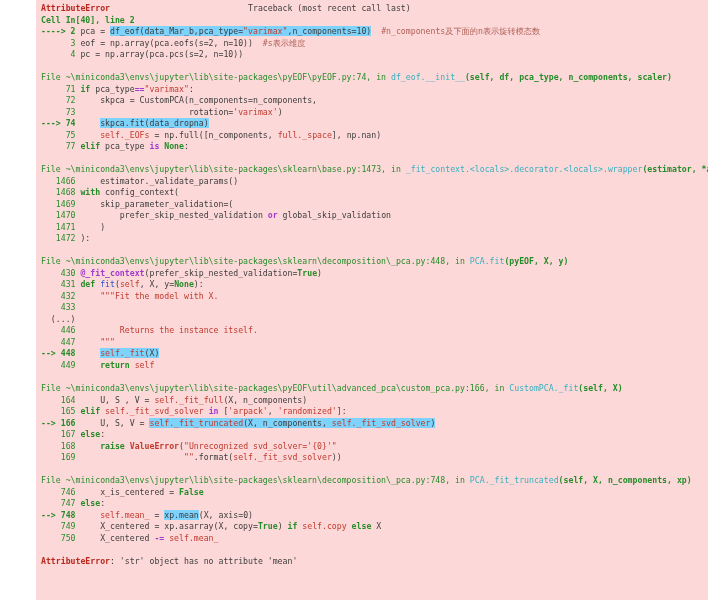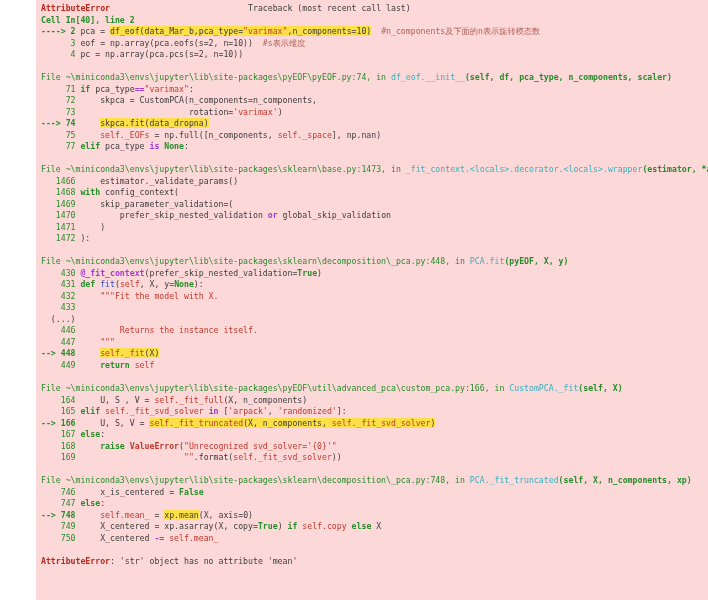--- a/index.html
+++ b/index.html
@@ -29,38 +29,38 @@
   .fg   { color: #3d3d3d; }
   .grn  { color: #268c2a; }
   .grnb { color: #268c2a; font-weight: bold; text-align: right; }
   .red  { color: #c13a2e; }
   .redb { color: #c13a2e; font-weight: bold; }
   .cmt  { color: #af6158; }
   .pur  { color: #a13bce; font-weight: bold; }
   .cyn  { color: #36b0bf; }
   .blu  { color: #2a52cf; }
   .errb { color: #b8271b; font-weight: bold; }
-  .hl   { background: #fde047; }
+  .hl   { background: #7dd3fc; }
 </style>
 </head>
 <body>
 
 <div id="traceback">
     <div class="tb-line"><span class="errb">AttributeError</span><span class="fg">                            Traceback (most recent call last)</span></div>
     <div class="tb-line"><span class="grnb">Cell In[40], line 2</span></div>
     <div class="tb-line"><span class="grnb">----&gt; 2 </span><span class="fg">pca = </span><span class="hl fg">df_eof(data_Mar_b,pca_type=</span><span class="hl red">"varimax"</span><span class="hl fg">,n_components=10)</span><span class="fg">  </span><span class="cmt">#n_components及下面的n表示旋转模态数</span></div>
     <div class="tb-line"><span class="grn">      3 </span><span class="fg">eof = np.array(pca.eofs(s=2, n=10))  </span><span class="cmt">#s表示维度</span></div>
     <div class="tb-line"><span class="grn">      4 </span><span class="fg">pc = np.array(pca.pcs(s=2, n=10))</span></div>
     <div class="tb-line">&nbsp;</div>
     <div class="tb-line"><span class="grn">File ~\miniconda3\envs\jupyter\lib\site-packages\pyEOF\pyEOF.py:74, in </span><span class="cyn">df_eof.__init__</span><span class="grnb">(self, df, pca_type, n_components, scaler)</span></div>
     <div class="tb-line"><span class="grn">     71 </span><span class="grnb">if</span><span class="fg"> pca_type</span><span class="pur">==</span><span class="red">"varimax"</span><span class="fg">:</span></div>
     <div class="tb-line"><span class="grn">     72 </span><span class="fg">    skpca = CustomPCA(n_components=n_components,</span></div>
     <div class="tb-line"><span class="grn">     73 </span><span class="fg">                      rotation=</span><span class="red">'varimax'</span><span class="fg">)</span></div>
     <div class="tb-line"><span class="grnb">---&gt; 74 </span><span class="fg">    </span><span class="hl fg">skpca.fit(data_dropna)</span></div>
-    <div class="tb-line"><span class="grn">     75 </span><span class="fg">    </span><span class="red">self._EOFs</span><span class="fg"> = np.full([n_components, </span><span class="red">self._space</span><span class="fg">], np.nan)</span></div>
+    <div class="tb-line"><span class="grn">     75 </span><span class="fg">    </span><span class="red">self._EOFs</span><span class="fg"> = np.full([n_components, </span><span class="red">full._space</span><span class="fg">], np.nan)</span></div>
     <div class="tb-line"><span class="grn">     77 </span><span class="grnb">elif</span><span class="fg"> pca_type </span><span class="pur">is</span><span class="fg"> </span><span class="grnb">None</span><span class="fg">:</span></div>
     <div class="tb-line">&nbsp;</div>
     <div class="tb-line"><span class="grn">File ~\miniconda3\envs\jupyter\lib\site-packages\sklearn\base.py:1473, in </span><span class="cyn">_fit_context.&lt;locals&gt;.decorator.&lt;locals&gt;.wrapper</span><span class="grnb">(estimator, *args, **kwargs)</span></div>
     <div class="tb-line"><span class="grn">   1466 </span><span class="fg">    estimator._validate_params()</span></div>
     <div class="tb-line"><span class="grn">   1468 </span><span class="grnb">with</span><span class="fg"> config_context(</span></div>
     <div class="tb-line"><span class="grn">   1469 </span><span class="fg">    skip_parameter_validation=(</span></div>
     <div class="tb-line"><span class="grn">   1470 </span><span class="fg">        prefer_skip_nested_validation </span><span class="pur">or</span><span class="fg"> global_skip_validation</span></div>
     <div class="tb-line"><span class="grn">   1471 </span><span class="fg">    )</span></div>
     <div class="tb-line"><span class="grn">   1472 </span><span class="fg">):</span></div>
     <div class="tb-line">&nbsp;</div>

